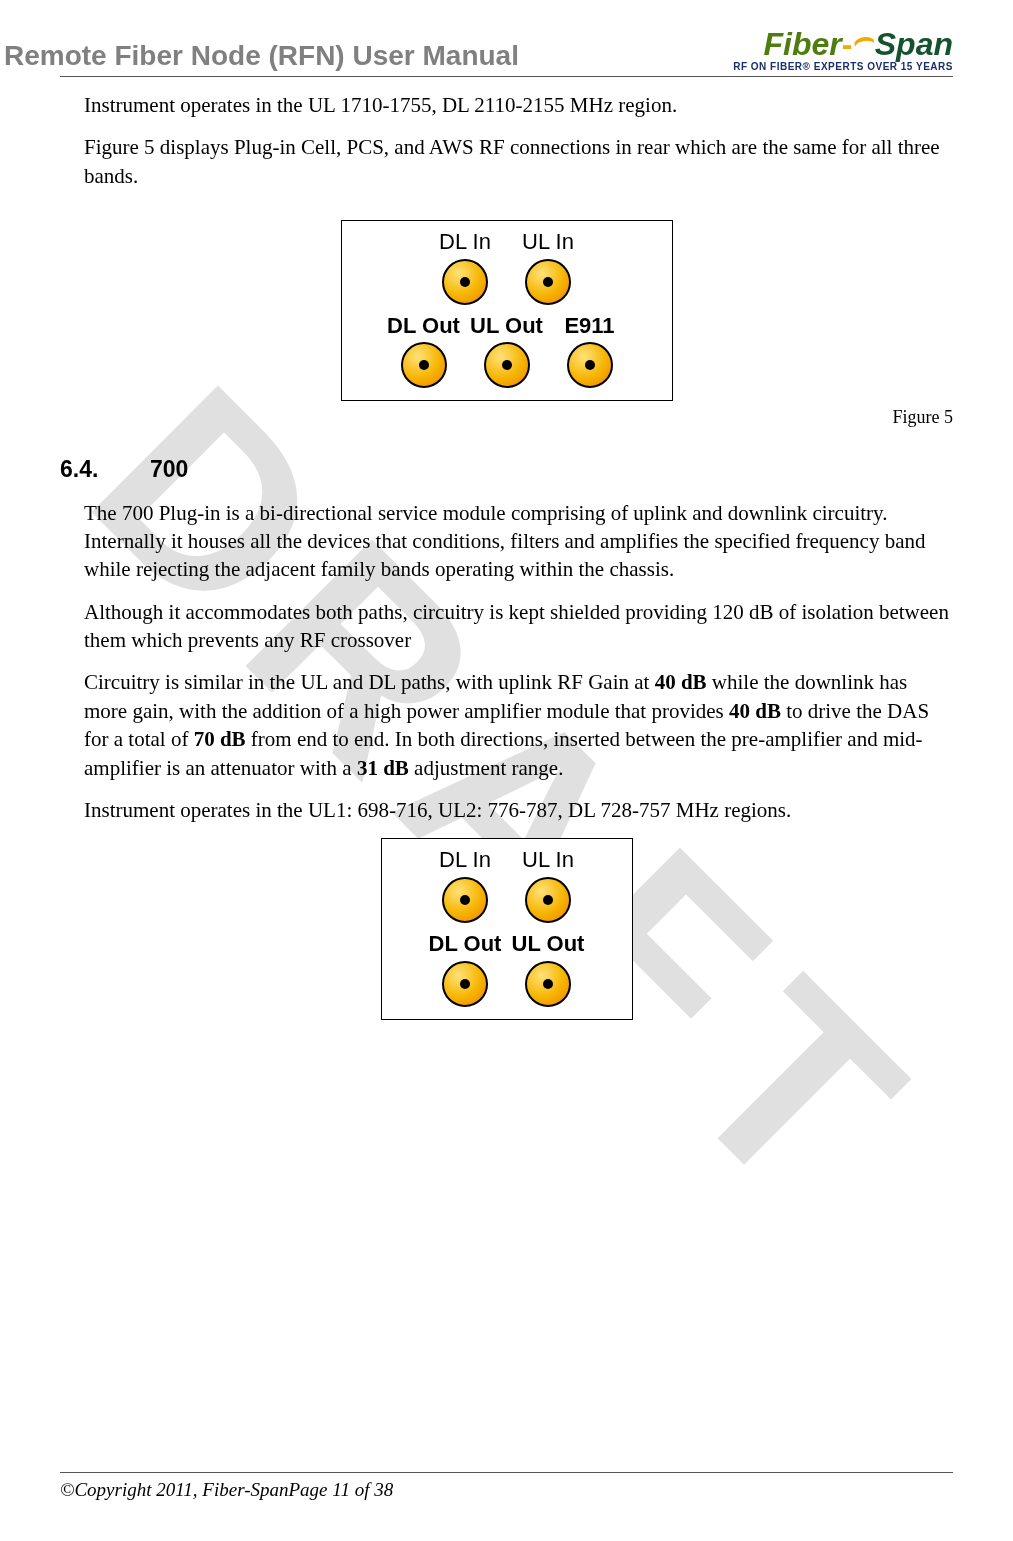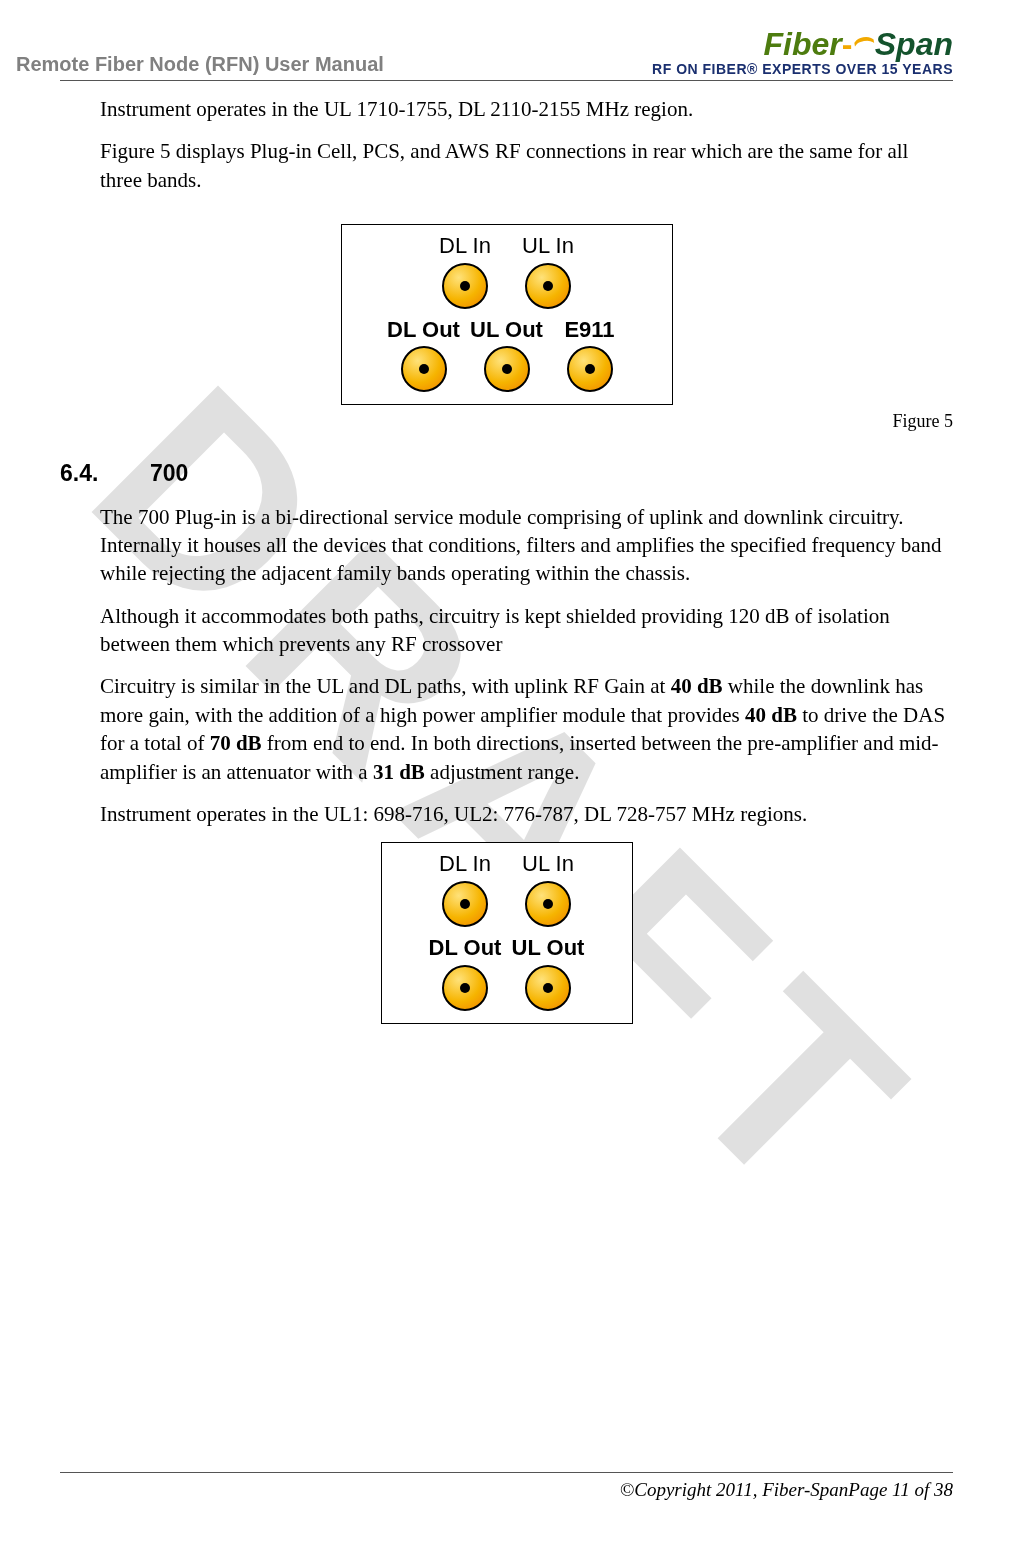--- a/index.html
+++ b/index.html
@@ -40,39 +40,39 @@
     justify-content: space-between;
     align-items: flex-end;
     padding-top: 26px;
     margin: 0 -60px;
     padding-left: 0;
     padding-right: 60px;
   }
   .header-title {
     font-family: Verdana, Arial, sans-serif;
     font-weight: 700;
-    font-size: 20px;
+    font-size: 28px;
     color: #808080;
-    padding-left: 16px;
+    padding-left: 4px;
   }
   .logo {
     font-family: Arial, sans-serif;
     text-align: right;
     line-height: 1;
   }
   .logo-main {
     font-size: 32px;
     font-weight: 700;
   }
   .logo-main .fiber { color: #4d7c0f; font-style: italic; }
   .logo-main .dash { color: #f2a900; }
   .logo-main .arc  { color: #f2a900; display:inline-block; transform: translateY(-6px) rotate(-10deg); font-size:34px; }
   .logo-main .span { color: #14532d; font-style: italic; }
   .logo-tag {
-    font-size: 14px;
+    font-size: 10px;
     letter-spacing: 0.5px;
     color: #1a2f6f;
     font-weight: 700;
     margin-top: 2px;
   }
   .hr-top, .hr-bottom {
     position: relative;
     z-index: 1;
     border: none;
     border-top: 1px solid #555;
@@ -81,21 +81,21 @@
     margin-right: 0;
   }
   .hr-top { margin-left: 0; margin-right: 0; margin-top: 4px; }
   .content {
     position: relative;
     z-index: 1;
     font-size: 21px;
     line-height: 1.35;
   }
   .content p {
-    margin: 14px 0 14px 40px;
+    margin: 14px 0 14px 24px;
     text-align: left;
   }
   .section-heading {
     font-family: Verdana, Arial, sans-serif;
     font-weight: 800;
     font-size: 23px;
     margin: 24px 0 6px 0;
   }
   .section-heading .num { display:inline-block; width: 90px; }
   .caption {
@@ -153,24 +153,23 @@
     bottom: 40px;
     z-index: 1;
   }
   .footer hr {
     border: none;
     border-top: 1px solid #555;
     margin: 0 0 6px 0;
   }
   .footer-row {
     display: flex;
-    justify-content: flex-end;
+    justify-content: flex-start;
     font-style: italic;
     font-size: 19px;
-    margin-left: 33px;
   }
   b { font-weight: 700; }
 </style>
 </head>
 <body>
 
 <div class="page">
   <div class="watermark">DRAFT</div>
 
   <div class="header">

